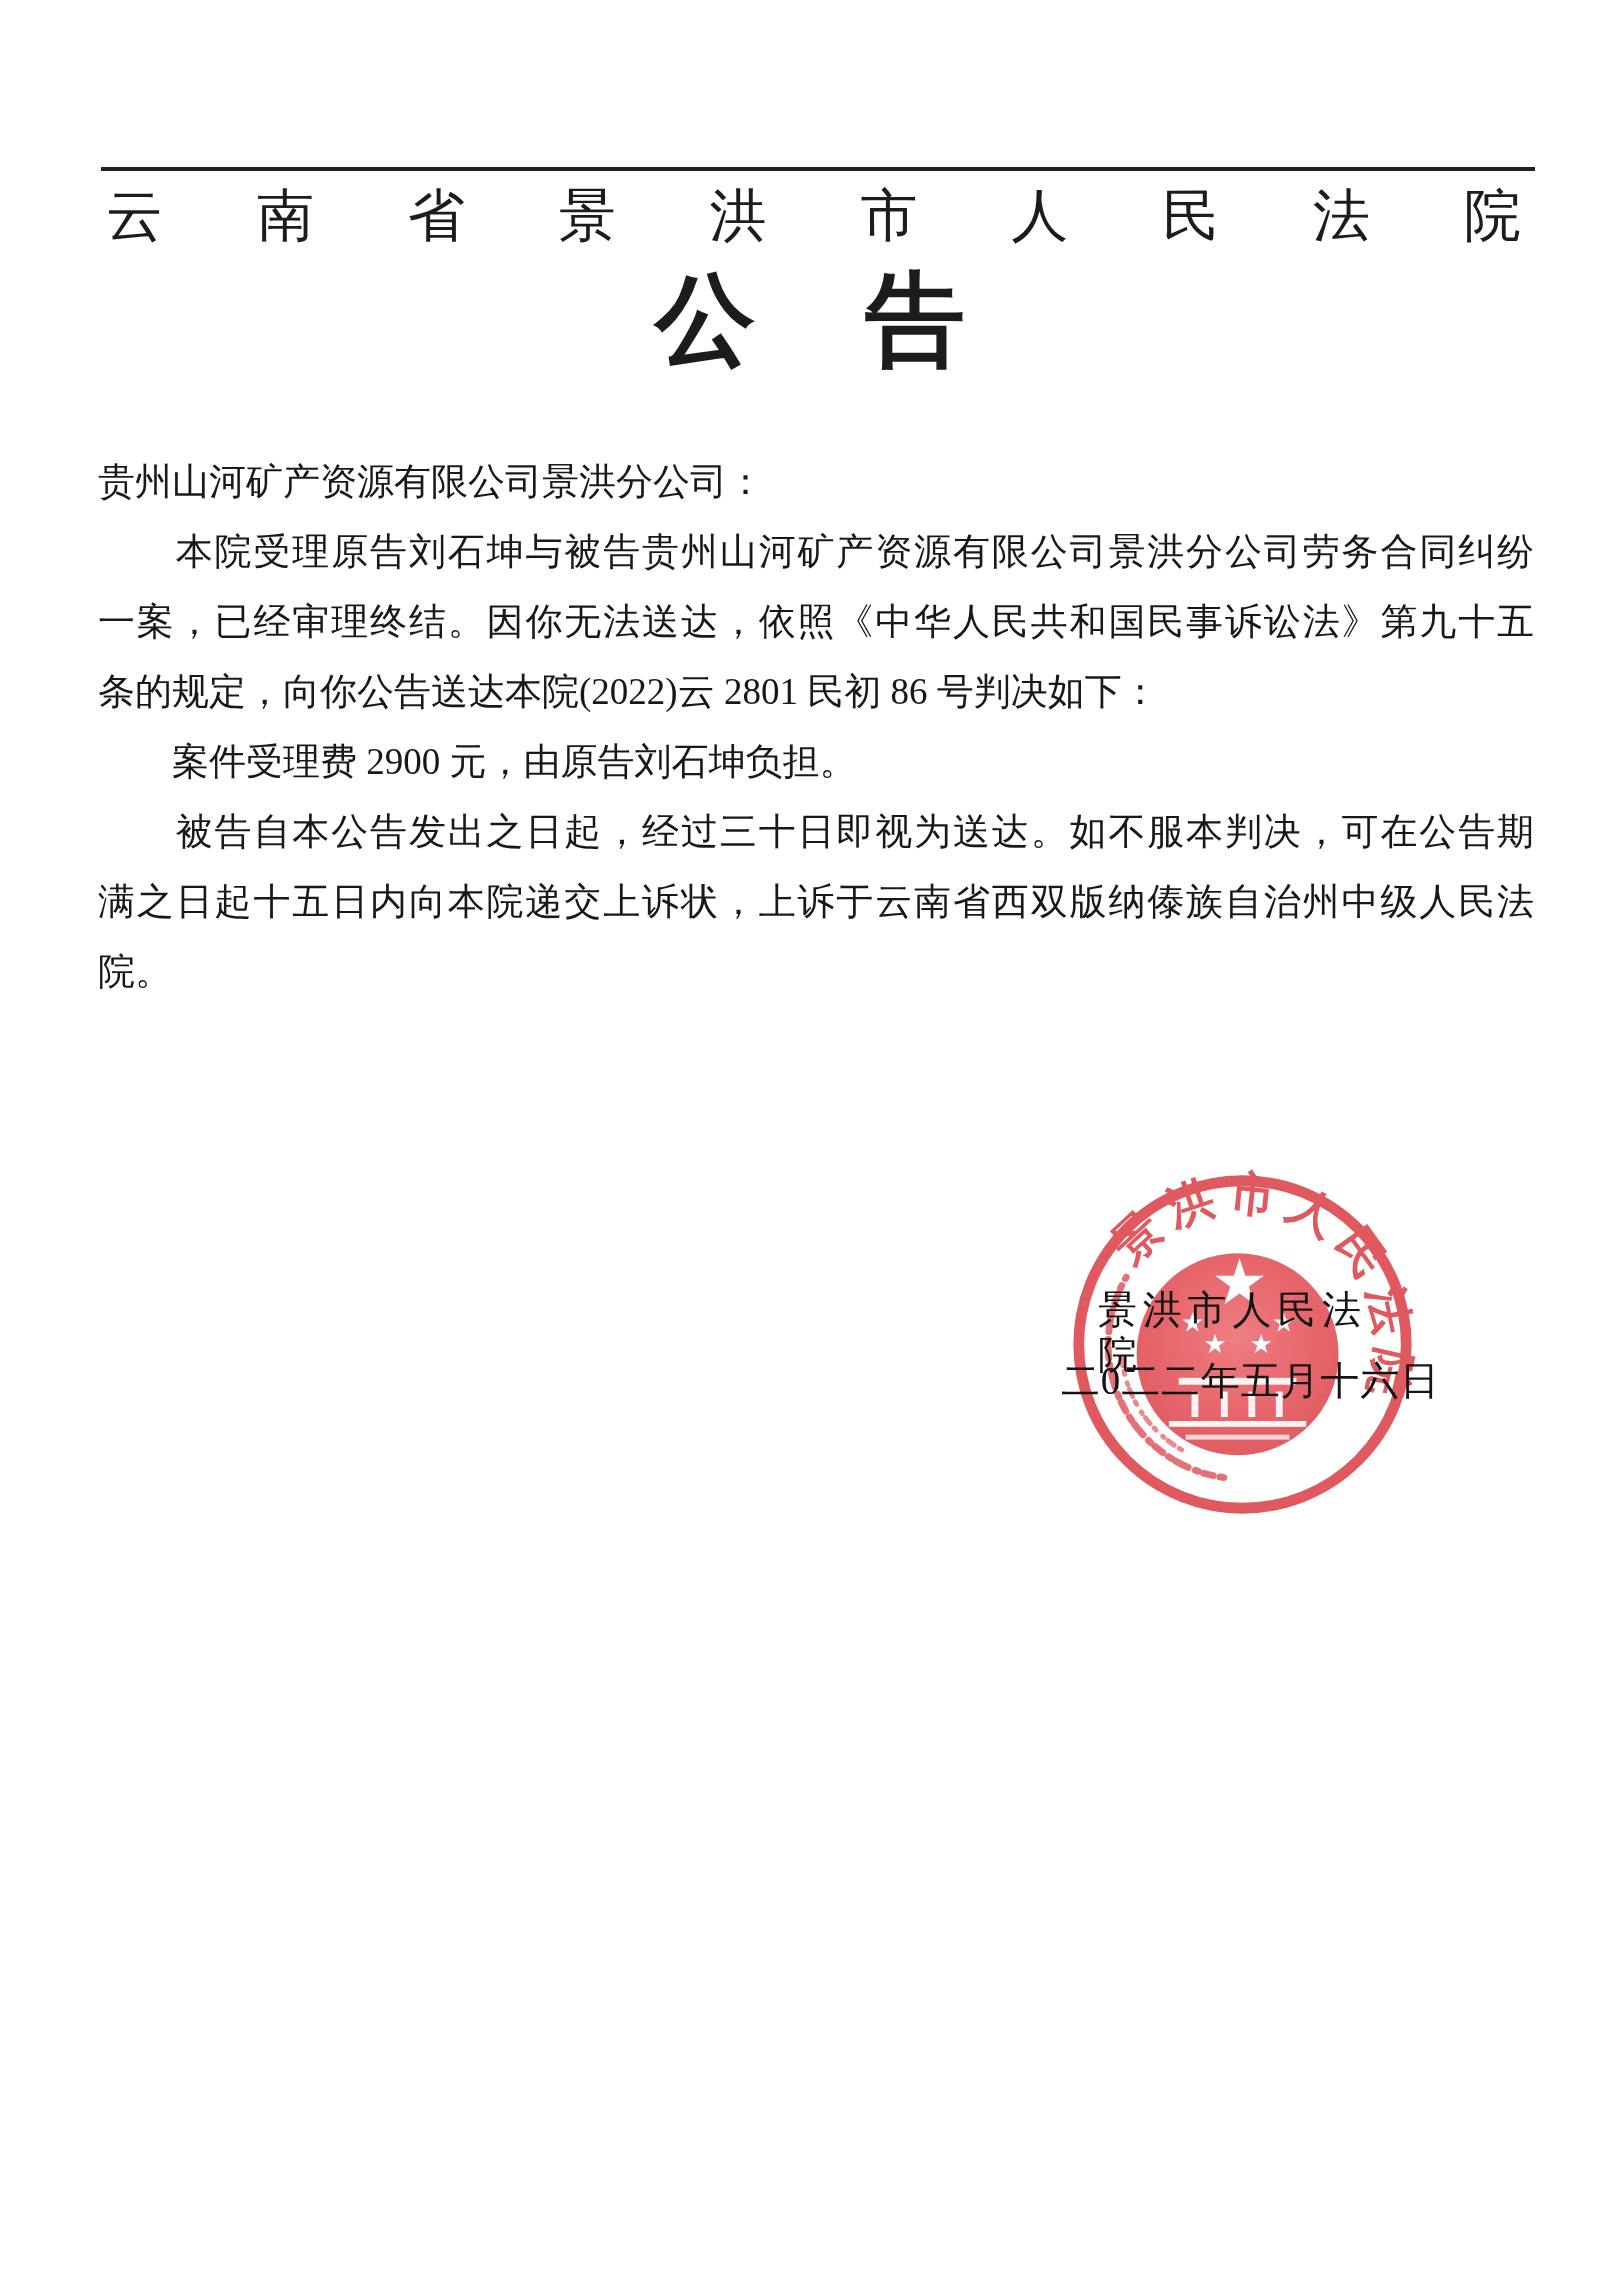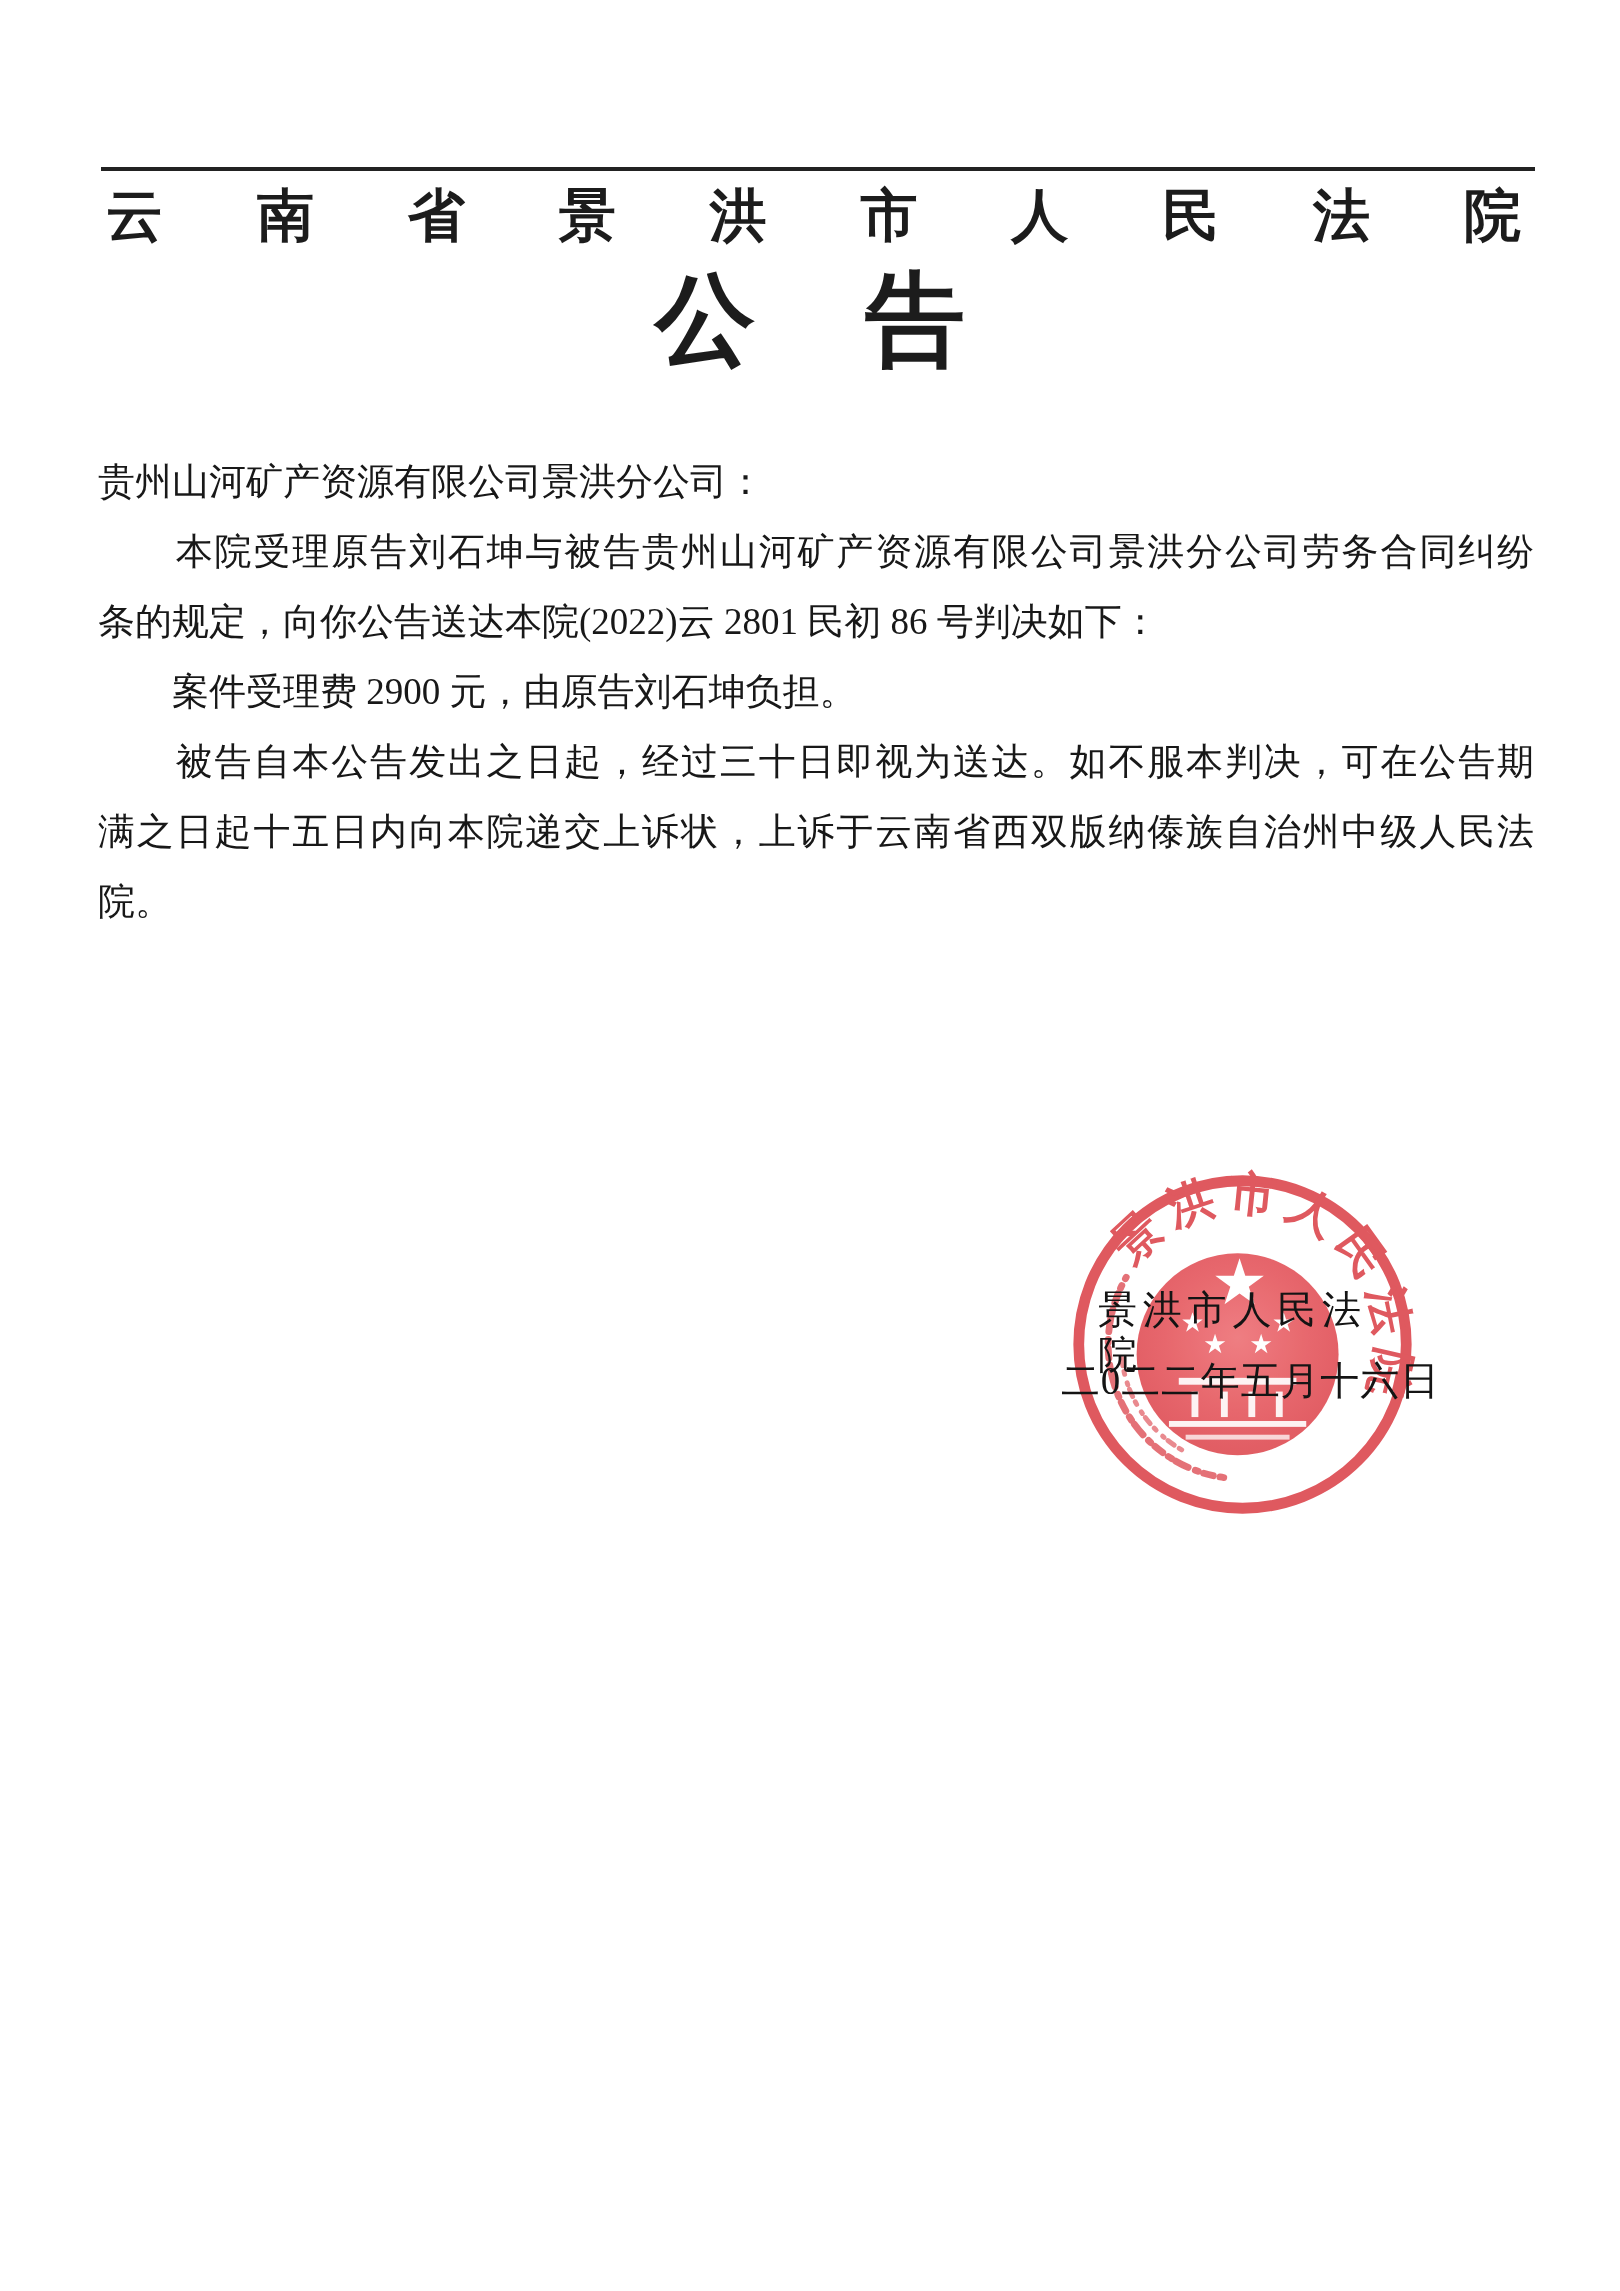--- a/index.html
+++ b/index.html
@@ -11,21 +11,21 @@
     font-family:"Liberation Serif","DejaVu Serif",serif;
     color:#1b1b1b;
     overflow:hidden;
   }
   .top-rule{
     position:absolute;left:101px;top:167px;width:1434px;height:3.9px;
     background:#222222;
   }
   .court-name{
     position:absolute;left:106px;top:180px;width:1415px;margin:0;
-    font-size:57px;font-weight:700;line-height:71px;
+    font-size:57px;font-weight:400;line-height:71px;
     text-align:justify;text-align-last:justify;
     color:#1c1c1c;white-space:nowrap;
   }
   .doc-title{
     position:absolute;left:0;top:263px;width:100%;
     display:flex;justify-content:center;gap:110px;
     font-size:100px;font-weight:600;line-height:116px;color:#1c1c1c;
   }
   .body-block{
     position:absolute;left:98px;top:447px;width:1436px;
@@ -59,20 +59,21 @@
   <h1 class="court-name">云南省景洪市人民法院</h1>
 
   <div class="doc-title">
     <span>公</span>
     <span>告</span>
   </div>
 
   <div class="body-block">
     <div class="body-line short">贵州山河矿产资源有限公司景洪分公司：</div>
     <div class="body-line full">　　本院受理原告刘石坤与被告贵州山河矿产资源有限公司景洪分公司劳务合同纠纷</div>
+    <div class="body-line full">一案，已经审理终结。因你无法送达，依照《中华人民共和国民事诉讼法》第九十五</div>
     <div class="body-line short">条的规定，向你公告送达本院(2022)云 2801 民初 86 号判决如下：</div>
     <div class="body-line short">　　案件受理费 2900 元，由原告刘石坤负担。</div>
     <div class="body-line full">　　被告自本公告发出之日起，经过三十日即视为送达。如不服本判决，可在公告期</div>
     <div class="body-line full">满之日起十五日内向本院递交上诉状，上诉于云南省西双版纳傣族自治州中级人民法</div>
     <div class="body-line short">院。</div>
   </div>
 
   <div class="stamp">
     <svg width="353" height="353" viewBox="0 0 360 360">
       <defs>

